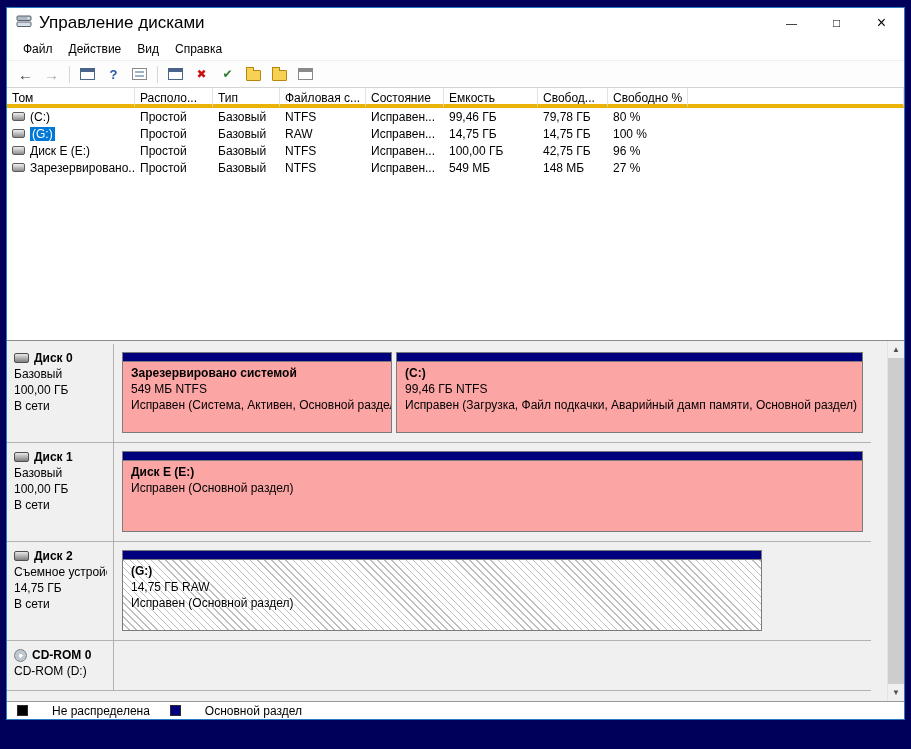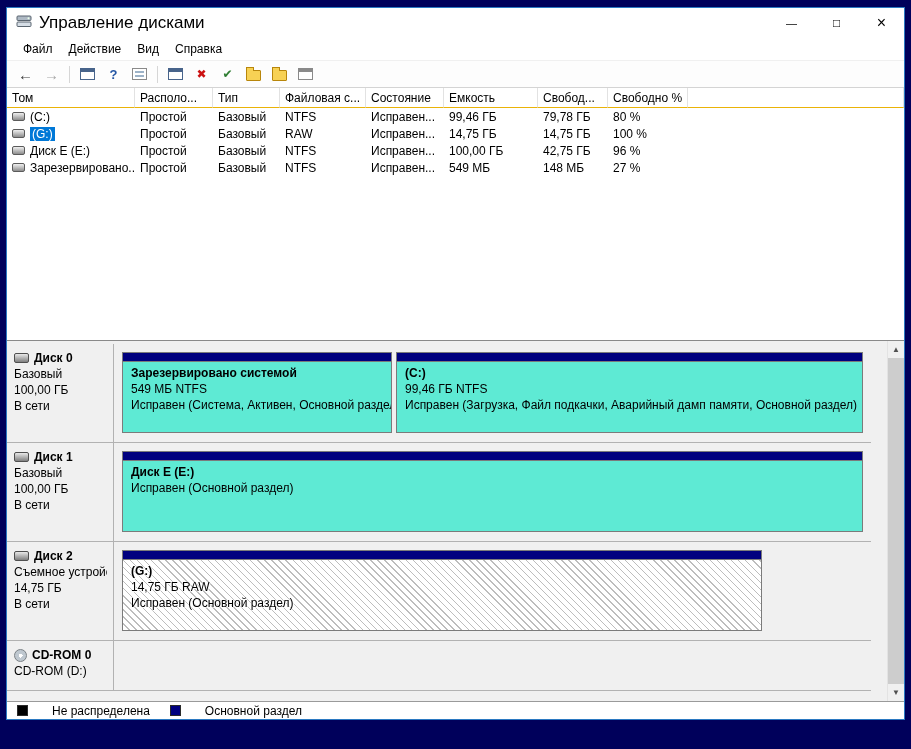--- a/index.html
+++ b/index.html
@@ -49,40 +49,40 @@
   .icon-win.gray { border-color: #8a8a8a; }
   .icon-win.gray::before { background: #8a8a8a; }
   .icon-grid { width: 15px; height: 12px; border: 1px solid #8a8a8a; background: #fff; position: relative; display: inline-block; }
   .icon-grid::before { content: ""; position: absolute; left: 2px; right: 2px; top: 2px; bottom: 2px; background: repeating-linear-gradient(#9db3c8 0 2px, transparent 2px 4px); }
   .icon-folder { width: 15px; height: 11px; background: #f7d154; border: 1px solid #b8860b; border-radius: 1px; position: relative; display: inline-block; margin-top: 3px; }
   .icon-folder::before { content: ""; position: absolute; top: -4px; left: -1px; width: 6px; height: 3px; background: #f7d154; border: 1px solid #b8860b; border-bottom: none; }
 
   
   .volume-list { height: 252px; flex: none; background: #fff; overflow: hidden; }
   .vl-header { display: flex; height: 20px; }
-  .vl-hcell { border-right: 1px solid #e2e2e2; border-bottom: 1px solid #eab308; padding: 3px 5px 0 5px; white-space: nowrap; overflow: hidden; font-size: 12px; }
+  .vl-hcell { border-right: 1px solid #e2e2e2; border-bottom: 4px solid #eab308; padding: 3px 5px 0 5px; white-space: nowrap; overflow: hidden; font-size: 12px; }
   .vl-row { display: flex; height: 17px; align-items: center; }
   .vl-cell { padding: 0 5px; white-space: nowrap; overflow: hidden; display: flex; align-items: center; }
   .c0 { width: 128px; } .c1 { width: 78px; } .c2 { width: 67px; } .c3 { width: 86px; }
   .c4 { width: 78px; } .c5 { width: 94px; } .c6 { width: 70px; } .c7 { width: 80px; } .c8 { flex: 1; }
   .vol-icon { display: inline-block; width: 13px; height: 9px; margin-right: 5px; background: linear-gradient(#f0f0f0, #8d8d8d); border: 1px solid #5b5b5b; border-radius: 2px; flex: none; }
   .vol-label.sel { background: #0078d7; color: #fff; padding: 0 2px; }
 
   
   .graphic-panel { height: 361px; flex: none; background: #f0f0f0; border-top: 1px solid #898989; position: relative; overflow: hidden; }
   .disk-rows { position: absolute; left: 0; top: 3px; right: 33px; }
   .disk-row { display: flex; height: 99px; border-bottom: 1px solid #b2b2b2; background: #f0f0f0; }
   .disk-row.cdrom { height: 50px; }
   .disk-label { width: 107px; flex: none; border-right: 1px solid #b2b2b2; padding: 6px 6px 0 7px; line-height: 16px; overflow: hidden; }
   .disk-name { font-weight: bold; display: flex; align-items: center; gap: 5px; white-space: nowrap; }
   .disk-info { white-space: nowrap; overflow: hidden; }
   .disk-icon { display: inline-block; width: 15px; height: 10px; background: linear-gradient(#e8e8e8, #7f7f7f); border: 1px solid #4f4f4f; border-radius: 2px; flex: none; }
   .cd-icon { display: inline-block; width: 13px; height: 13px; border-radius: 50%; border: 1px solid #7a8186; background: radial-gradient(circle, #ffffff 0 2px, #bfc8d0 2px 7px); flex: none; }
   .disk-parts { flex: 1; padding: 8px; display: flex; gap: 4px; overflow: hidden; }
-  .part { border: 1px solid #7b7b7b; background: #5eead4; height: 81px; display: flex; flex-direction: column; overflow: hidden; }
+  .part { border: 1px solid #7b7b7b; background: #fca5a5; height: 81px; display: flex; flex-direction: column; overflow: hidden; }
   .part.grow { flex: 1; }
   .part-strip { height: 9px; flex: none; background: #00007f; border-bottom: 1px solid #7b7b7b; }
   .part-body { flex: 1; padding: 3px 8px 0 8px; line-height: 16px; white-space: nowrap; overflow: hidden; }
   .part-title { font-weight: bold; }
   .part-body.hatch {
     background: repeating-linear-gradient(45deg, #ffffff 0 4px, #bdbdbd 4px 5px);
     text-shadow: 0 0 2px #fff, 0 1px 1px #fff, 1px 0 1px #fff;
   }
 
   

